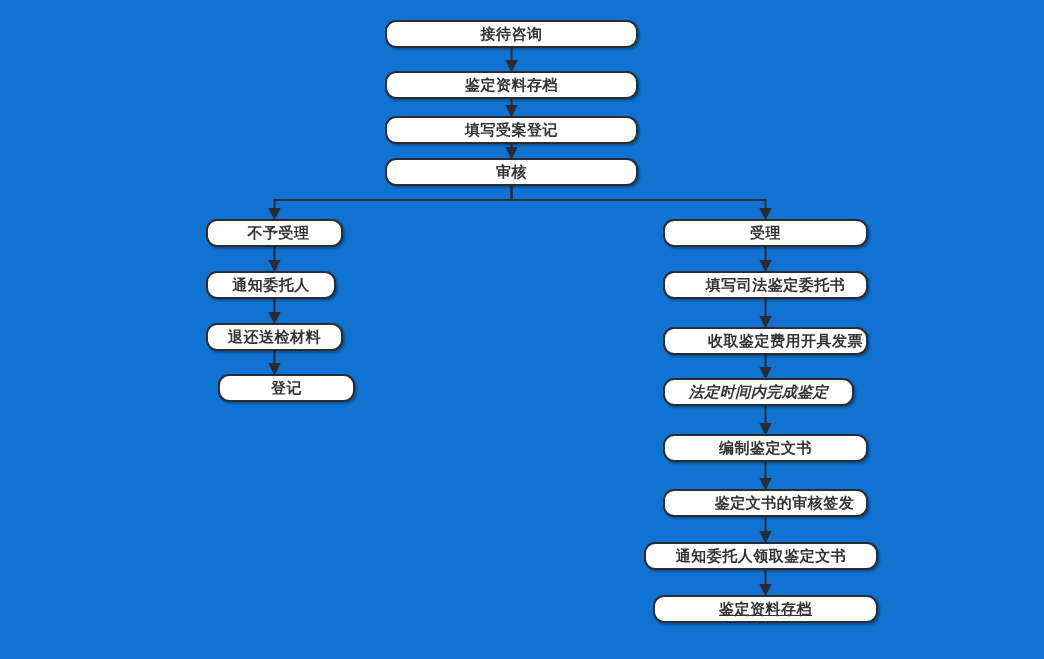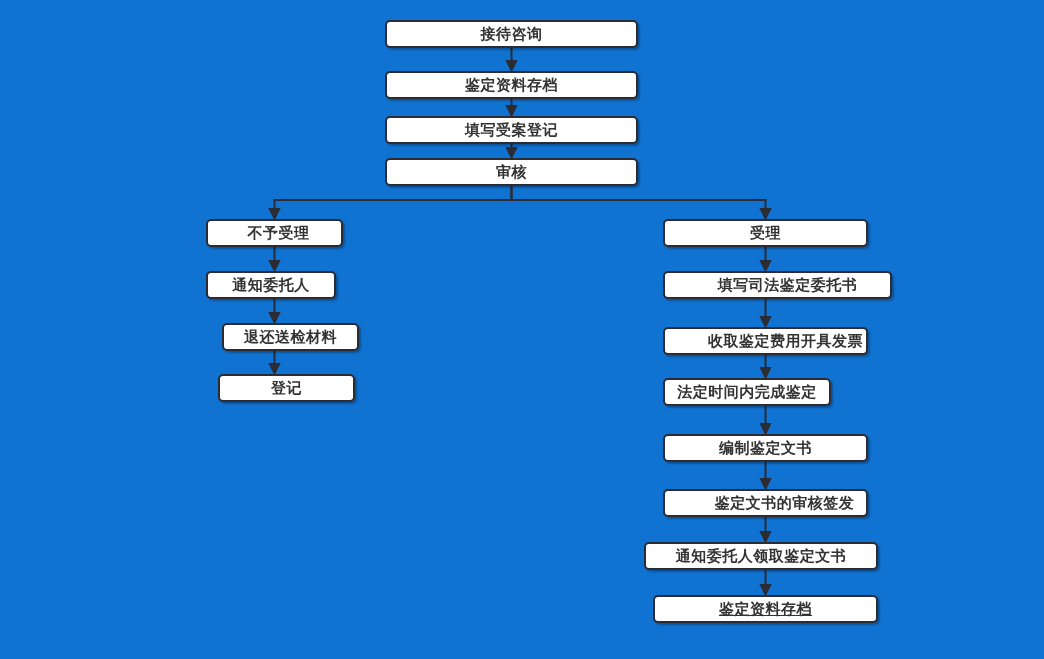--- a/index.html
+++ b/index.html
@@ -24,21 +24,21 @@
     left: 0;
     width: 1044px;
     height: 659px;
     pointer-events: none;
   }
   .node {
     position: absolute;
     box-sizing: border-box;
     background: #ffffff;
     border: 2px solid #2b2b33;
-    border-radius: 5px;
+    border-radius: 11px;
     box-shadow: 2px 2px 2px rgba(0, 0, 0, 0.28);
     display: flex;
     align-items: center;
     justify-content: center;
     height: 28px;
     color: #333333;
     font-size: 15px;
     font-weight: bold;
     letter-spacing: 0.5px;
     white-space: nowrap;
@@ -85,36 +85,36 @@
       </div>
       <div class="node" style="left: 385px; top: 158px; width: 253px;">
         <span>审核</span>
       </div>
       <div class="node" style="left: 206px; top: 219px; width: 137px; padding-left: 8px;">
         <span>不予受理</span>
       </div>
       <div class="node" style="left: 206px; top: 271px; width: 130px;">
         <span>通知委托人</span>
       </div>
-      <div class="node" style="left: 222px; top: 323px; width: 137px;">
+      <div class="node" style="left: 206px; top: 323px; width: 137px;">
         <span>退还送检材料</span>
       </div>
       <div class="node" style="left: 206px; top: 374px; width: 137px; margin-left: 12px;">
         <span>登记</span>
       </div>
       <div class="node" style="left: 663px; top: 219px; width: 205px;">
         <span>受理</span>
       </div>
-      <div class="node" style="left: 663px; top: 271px; width: 229px; padding-left: 20px;">
+      <div class="node" style="left: 663px; top: 271px; width: 205px; padding-left: 20px;">
         <span>填写司法鉴定委托书</span>
       </div>
       <div class="node" style="left: 663px; top: 327px; width: 205px; padding-left: 40px;">
         <span>收取鉴定费用开具发票</span>
       </div>
-      <div class="node" style="left: 663px; top: 378px; width: 168px;">
+      <div class="node" style="left: 663px; top: 378px; width: 191px; font-style: italic;">
         <span>法定时间内完成鉴定</span>
       </div>
       <div class="node" style="left: 663px; top: 434px; width: 205px;">
         <span>编制鉴定文书</span>
       </div>
       <div class="node" style="left: 663px; top: 489px; width: 205px; padding-left: 38px;">
         <span>鉴定文书的审核签发</span>
       </div>
       <div class="node" style="left: 644px; top: 542px; width: 234px;">
         <span>通知委托人领取鉴定文书</span>

